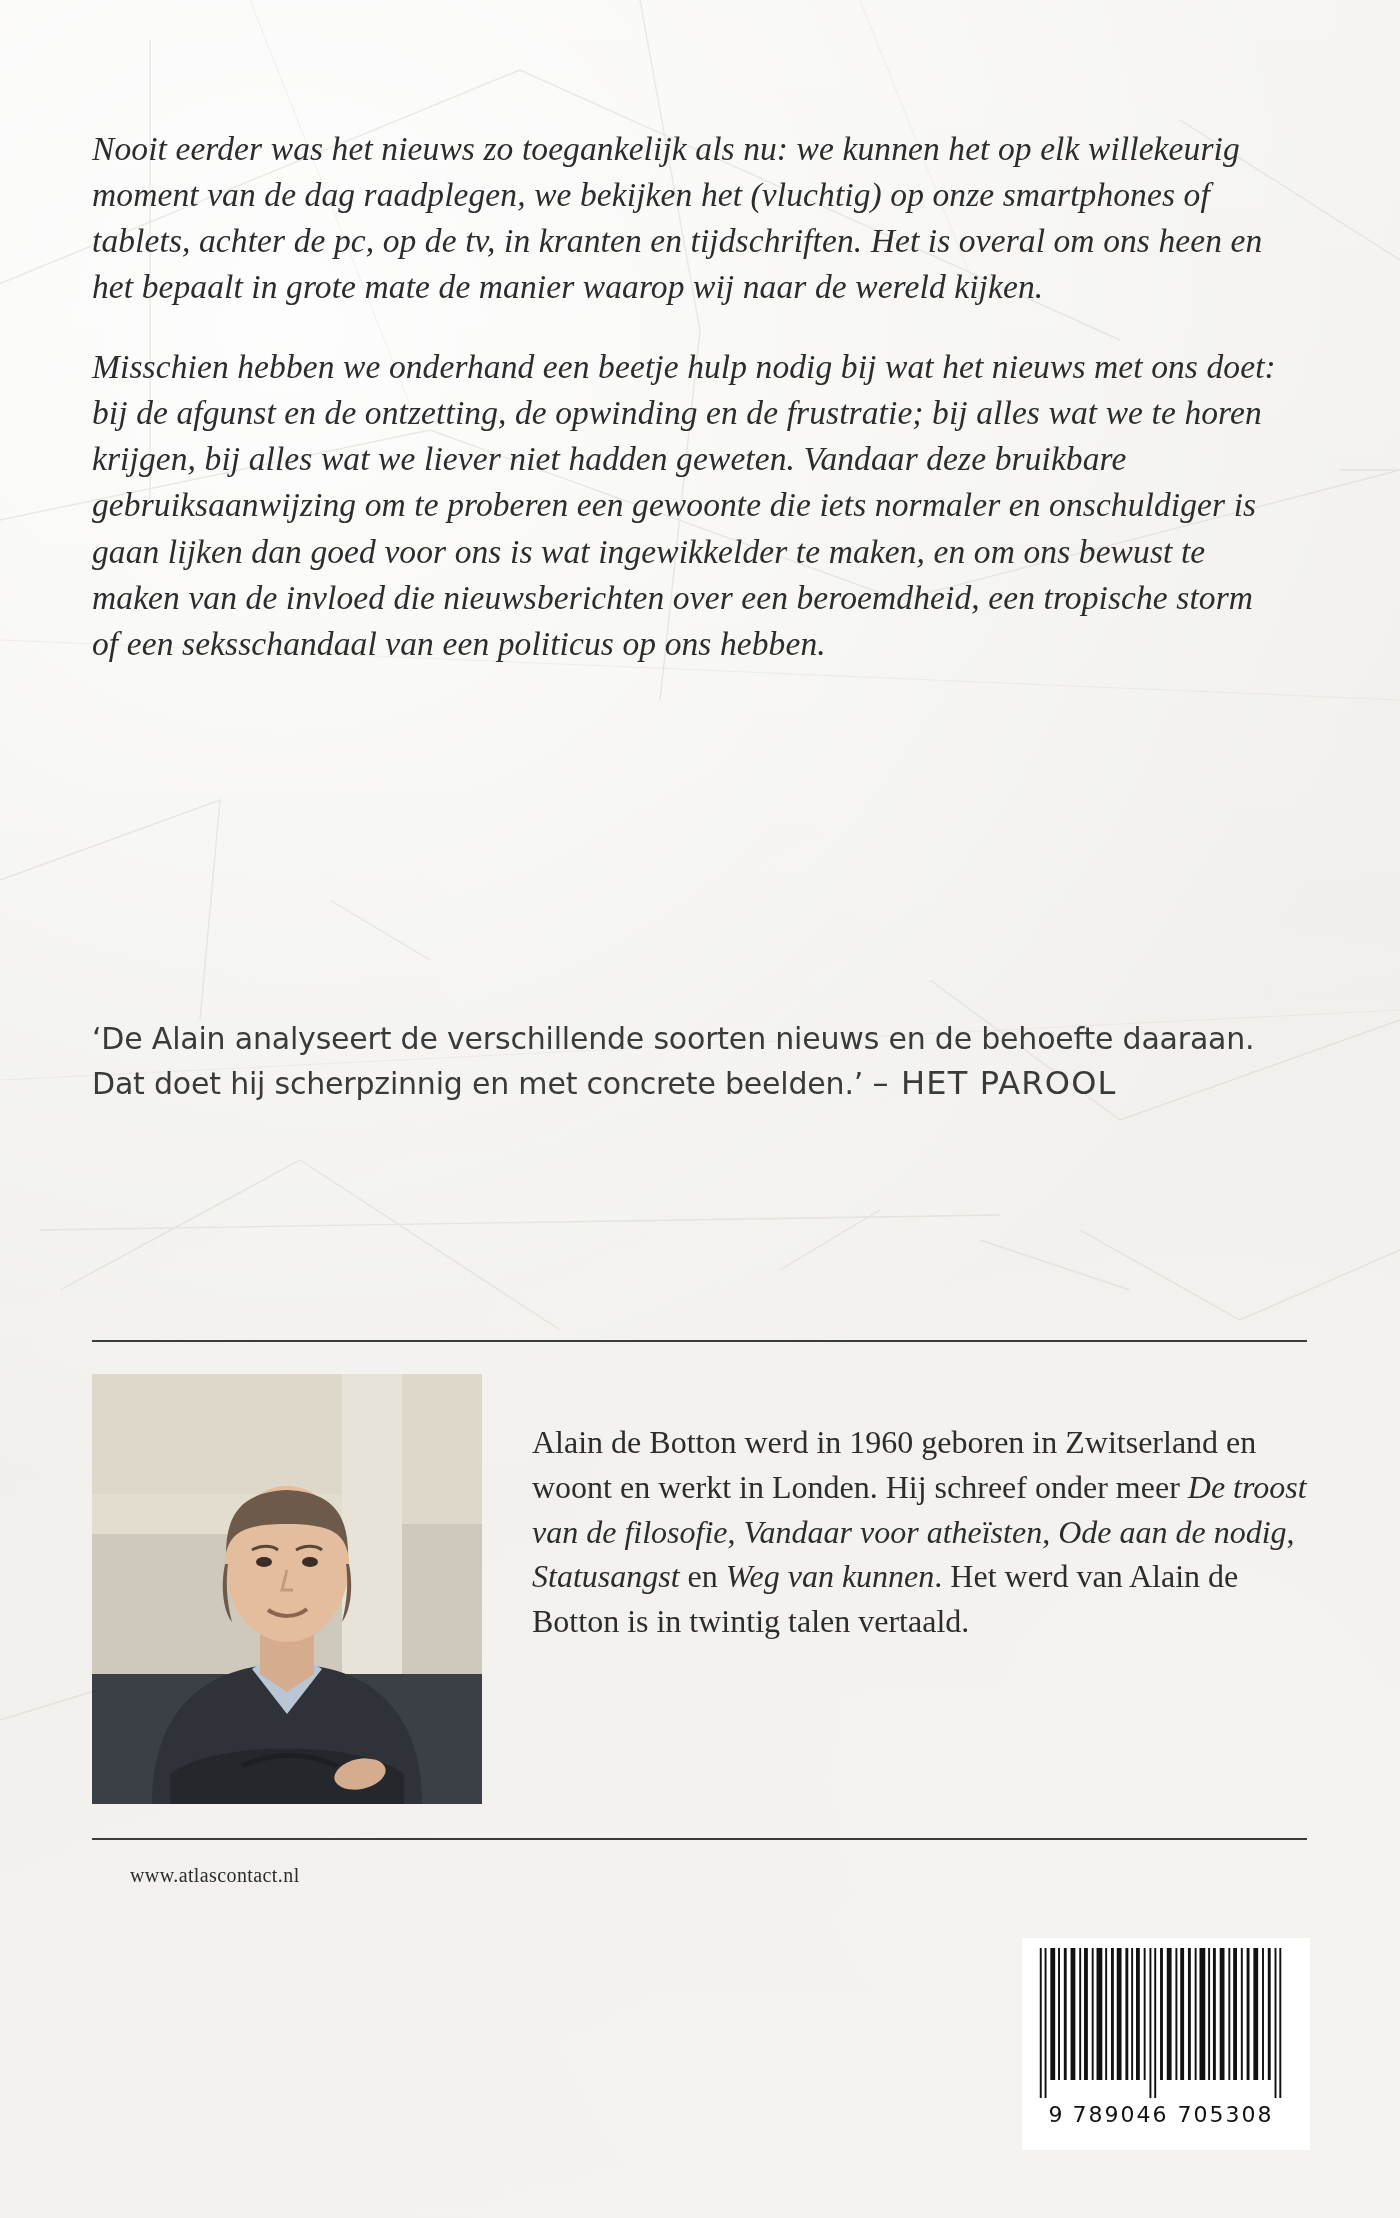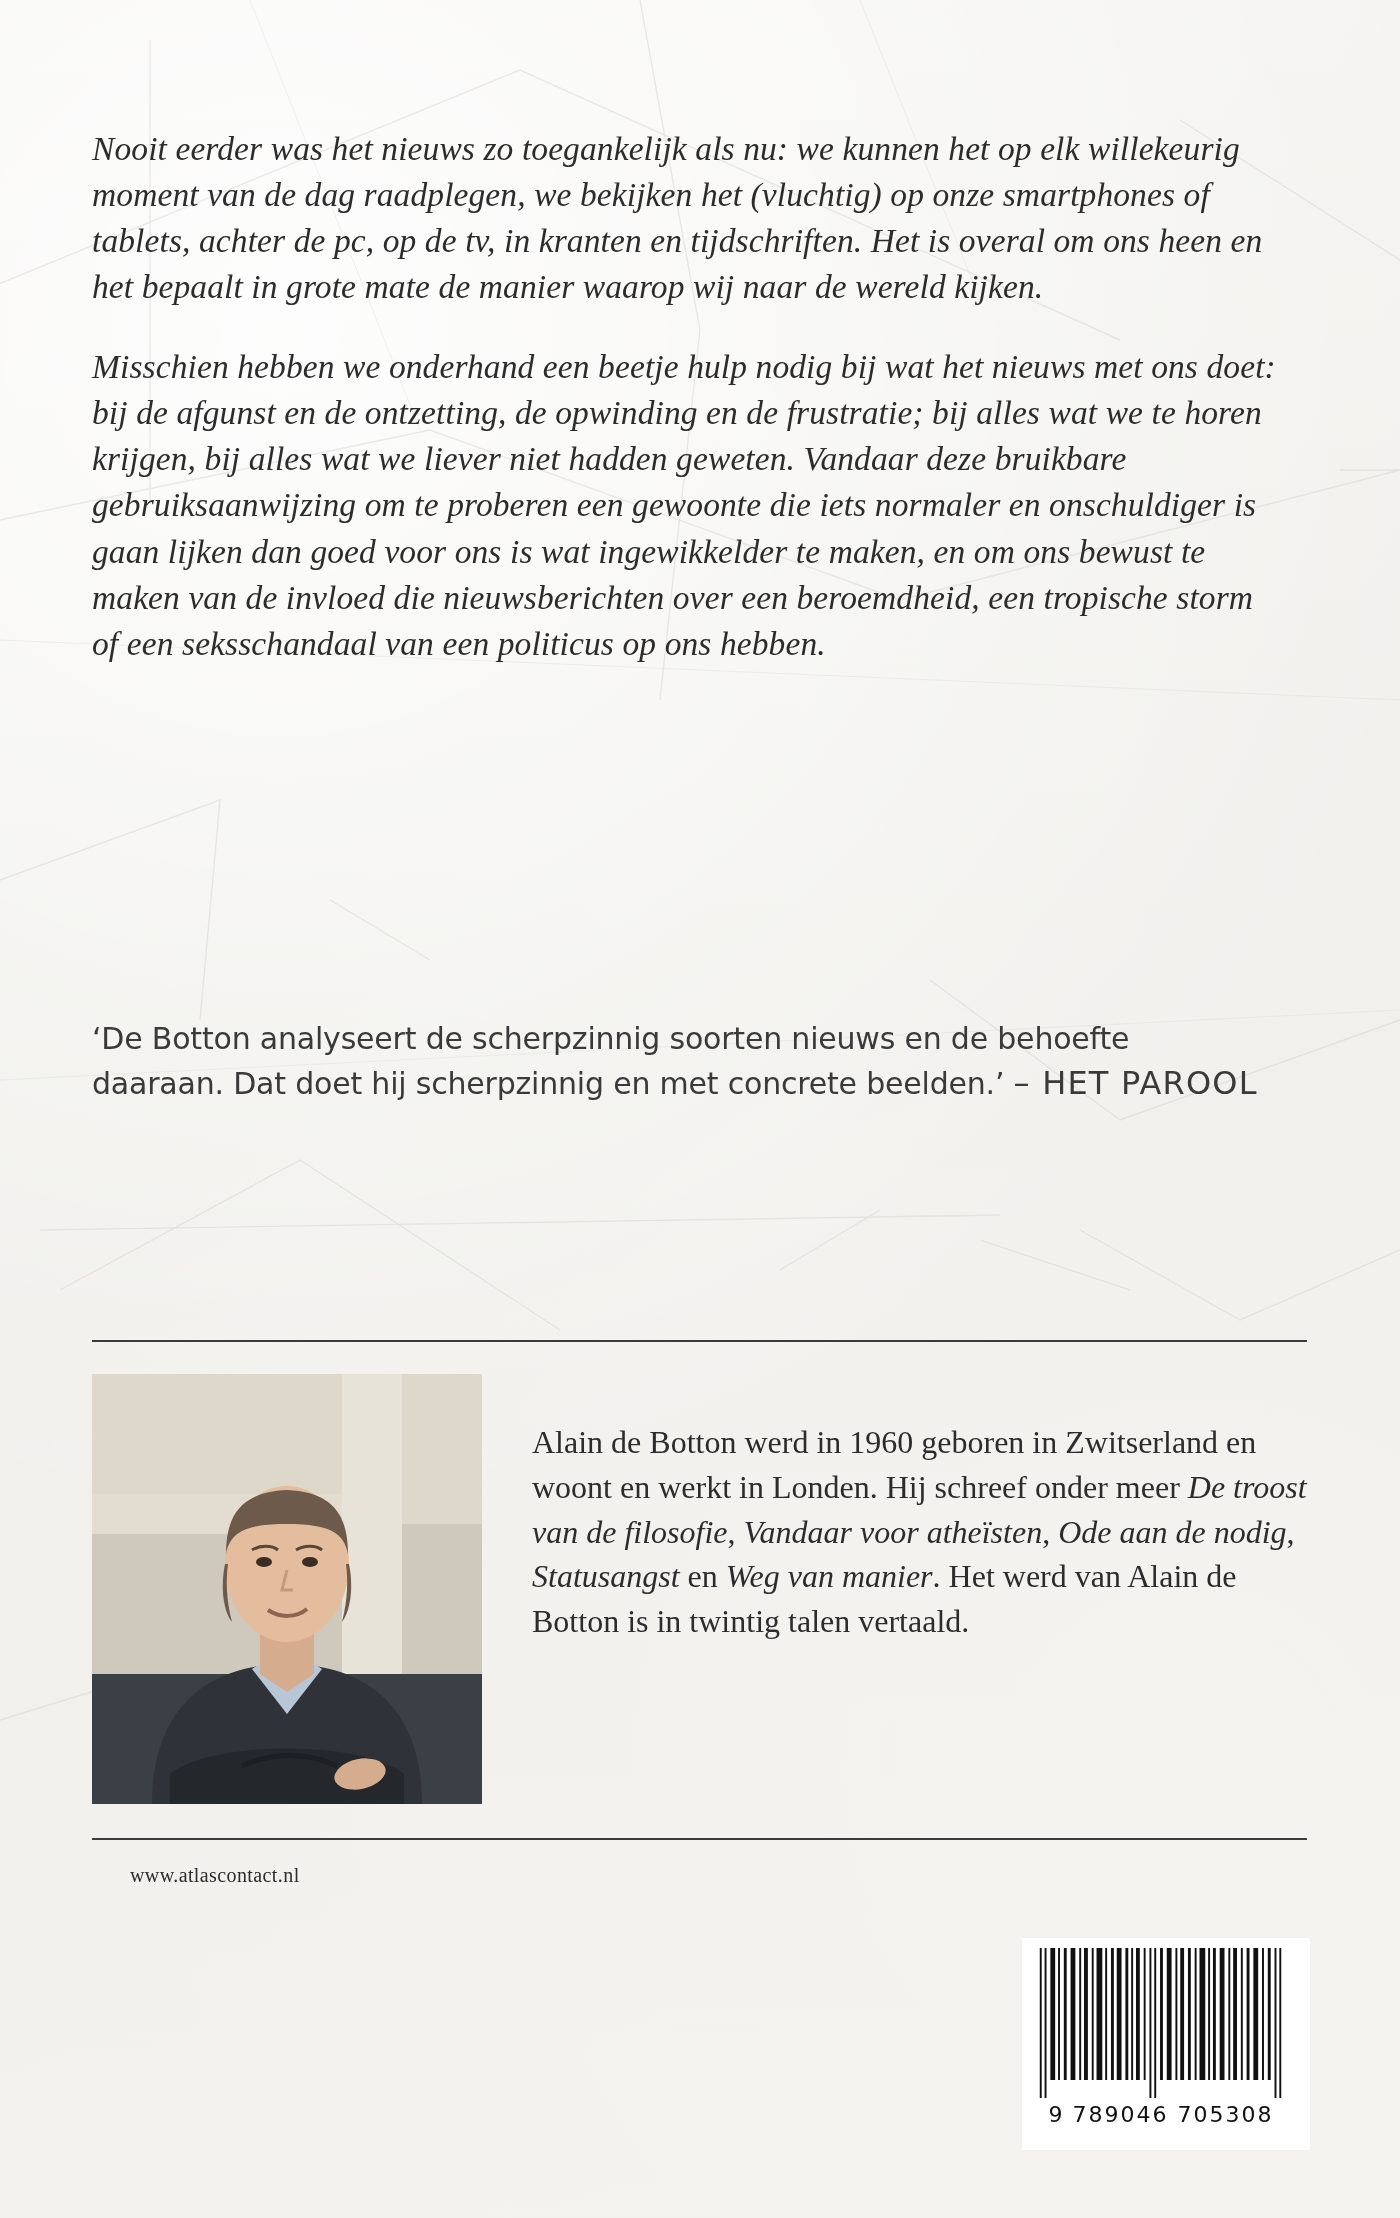--- a/index.html
+++ b/index.html
@@ -187,21 +187,21 @@
   </svg>
 
   <div class="content">
 
     <div class="blurb">
       <p>Nooit eerder was het nieuws zo toegankelijk als nu: we kunnen het op elk willekeurig moment van de dag raadplegen, we bekijken het (vluchtig) op onze smartphones of tablets, achter de pc, op de tv, in kranten en tijdschriften. Het is overal om ons heen en het bepaalt in grote mate de manier waarop wij naar de wereld kijken.</p>
       <p>Misschien hebben we onderhand een beetje hulp nodig bij wat het nieuws met ons doet: bij de afgunst en de ontzetting, de opwinding en de frustratie; bij alles wat we te horen krijgen, bij alles wat we liever niet hadden geweten. Vandaar deze bruikbare gebruiksaanwijzing om te proberen een gewoonte die iets normaler en onschuldiger is gaan lijken dan goed voor ons is wat ingewikkelder te maken, en om ons bewust te maken van de invloed die nieuwsberichten over een beroemdheid, een tropische storm of een seksschandaal van een politicus op ons hebben.</p>
     </div>
 
     <div class="quote">
-      <span>‘De Botton analyseert de scherpzinnig soorten nieuws en de behoefte daaraan. Dat doet hij scherpzinnig en met concrete beelden.’</span>
+      <span>‘De Alain analyseert de verschillende soorten nieuws en de behoefte daaraan. Dat doet hij scherpzinnig en met concrete beelden.’</span>
       <span class="source">– HET PAROOL</span>
     </div>
 
     <div class="rule top"></div>
 
     <div class="author-photo">
       <svg width="390" height="430" viewBox="0 0 390 430" aria-hidden="true">
         <rect x="0" y="0" width="390" height="430" fill="#cfc9bd"></rect>
         <rect x="0" y="0" width="390" height="150" fill="#ded8cb"></rect>
         <rect x="250" y="0" width="60" height="300" fill="#e8e3d8"></rect>
@@ -230,21 +230,21 @@
 
         <path d="M 78 400 C 120 366 270 366 312 400 L 312 430 L 78 430 Z" fill="#24272c"></path>
         <path d="M 150 392 C 180 378 215 378 245 392" stroke="#1c1f23" stroke-width="5" fill="none"></path>
         <ellipse cx="268" cy="400" rx="26" ry="15" fill="#d6ac8e" transform="rotate(-12 268 400)"></ellipse>
       </svg>
     </div>
 
     <div class="author-text">
       <span>Alain de Botton werd in 1960 geboren in</span>
       <span>Zwitserland en woont en werkt in Londen.</span>
-      <span>Hij schreef onder meer </span><em>De troost van de filosofie</em><span>, </span><em>Vandaar voor atheïsten</em><span>, </span><em>Ode aan de nodig</em><span>, </span><em>Statusangst</em><span> en </span><em>Weg van manier</em><span>. Het werd van</span>
+      <span>Hij schreef onder meer </span><em>De troost van de filosofie</em><span>, </span><em>Vandaar voor atheïsten</em><span>, </span><em>Ode aan de nodig</em><span>, </span><em>Statusangst</em><span> en </span><em>Weg van kunnen</em><span>. Het werd van</span>
       <span>Alain de Botton is in twintig talen vertaald.</span>
     </div>
 
     <div class="rule bottom"></div>
 
     <div class="website">www.atlascontact.nl</div>
 
   </div>
 
   <div class="barcode-box">

